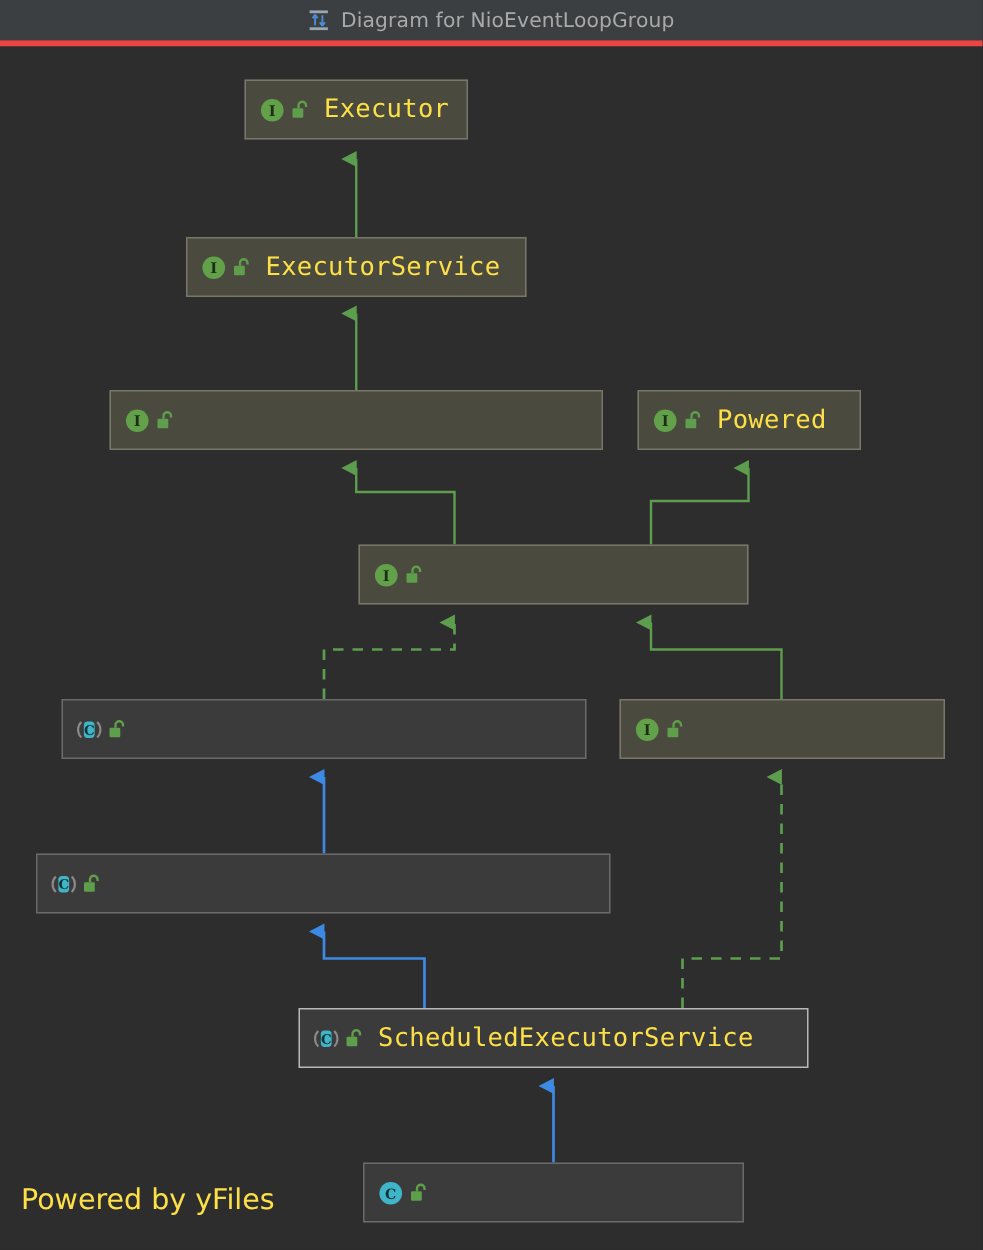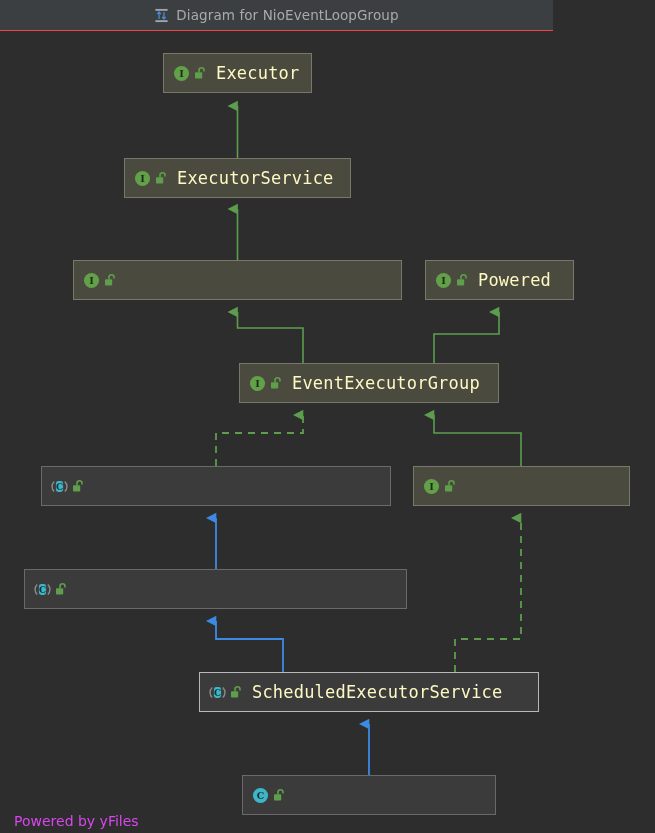--- a/index.html
+++ b/index.html
@@ -19,24 +19,24 @@
     position: relative;
     width: 655px;
     height: 833px;
     background: #2d2d2d;
   }
 
   
   #titlebar {
     position: absolute;
     left: 0; top: 0;
-    width: 553px;
+    width: 655px;
     height: 31px;
     background: #3c3f41;
-    border-bottom: 1px solid #ef4444;
+    border-bottom: 4px solid #ef4444;
     display: flex;
     align-items: center;
     justify-content: center;
     box-sizing: border-box;
   }
   #titlebar .tb-inner {
     display: flex;
     align-items: center;
     gap: 7px;
   }
@@ -85,21 +85,21 @@
     border-color: #77776a;
   }
   .node.klass {
     background: #3b3b3b;
     border-color: #6a6a6a;
   }
   .node.selected {
     border-color: #b8b8b8;
   }
   .node .label {
-    color: #fef9c3;
+    color: #fde047;
     font-family: "DejaVu Sans Mono", monospace;
     font-size: 17px;
     letter-spacing: 0.2px;
     margin-left: 9px;
     text-align: right;
   }
   .node .icons {
     display: flex;
     align-items: center;
     gap: 3px;
@@ -108,23 +108,23 @@
   .type-icon, .vis-icon {
     display: block;
   }
   .type-icon { width: 17px; height: 17px; }
   .vis-icon  { width: 14px; height: 14px; }
 
   
   #watermark {
     position: absolute;
     left: 14px;
-    bottom: 4px;
-    color: #d946ef;
-    font-size: 14px;
+    bottom: 22px;
+    color: #fde047;
+    font-size: 19px;
     font-family: "DejaVu Sans", sans-serif;
     user-select: none;
   }
 </style>
 </head>
 <body>
 
 <div id="app">
 
   <div id="titlebar">
@@ -252,21 +252,20 @@
     <text x="9" y="13" text-anchor="middle" font-family="DejaVu Serif, serif" font-size="10.5" font-weight="bold" fill="#1d2e16">I</text>
   </svg>
             </span>
             <span>
               <svg class="vis-icon" viewBox="0 0 14 14">
     <rect x="2" y="6.2" width="7.2" height="6.3" rx="0.8" fill="#5f9e4a"></rect>
     <path d="M6.0 6.2 L6.0 4.3 A2.5 2.5 0 0 1 11.0 4.3 L11.0 5.4" stroke="#5f9e4a" stroke-width="1.6" fill="none"></path>
   </svg>
             </span>
           </span>
-          <span class="label">EventExecutorGroup</span>
         </div>
         <div class="node klass" style="left: 41px; top: 435px; width: 350px;">
           <span class="icons">
             <span>
               <svg class="type-icon" viewBox="0 0 18 18">
     <path d="M3.4 3.6 A7.5 7.5 0 0 0 3.4 14.4" stroke="#8a8a8a" stroke-width="1.5" fill="none"></path>
     <path d="M14.6 3.6 A7.5 7.5 0 0 1 14.6 14.4" stroke="#8a8a8a" stroke-width="1.5" fill="none"></path>
     <rect x="5.2" y="3.2" width="7.6" height="11.6" rx="2.6" fill="#3fb6c8"></rect>
     <text x="9" y="12.7" text-anchor="middle" font-family="DejaVu Serif, serif" font-size="9.5" font-weight="bold" fill="#123238">C</text>
   </svg>

